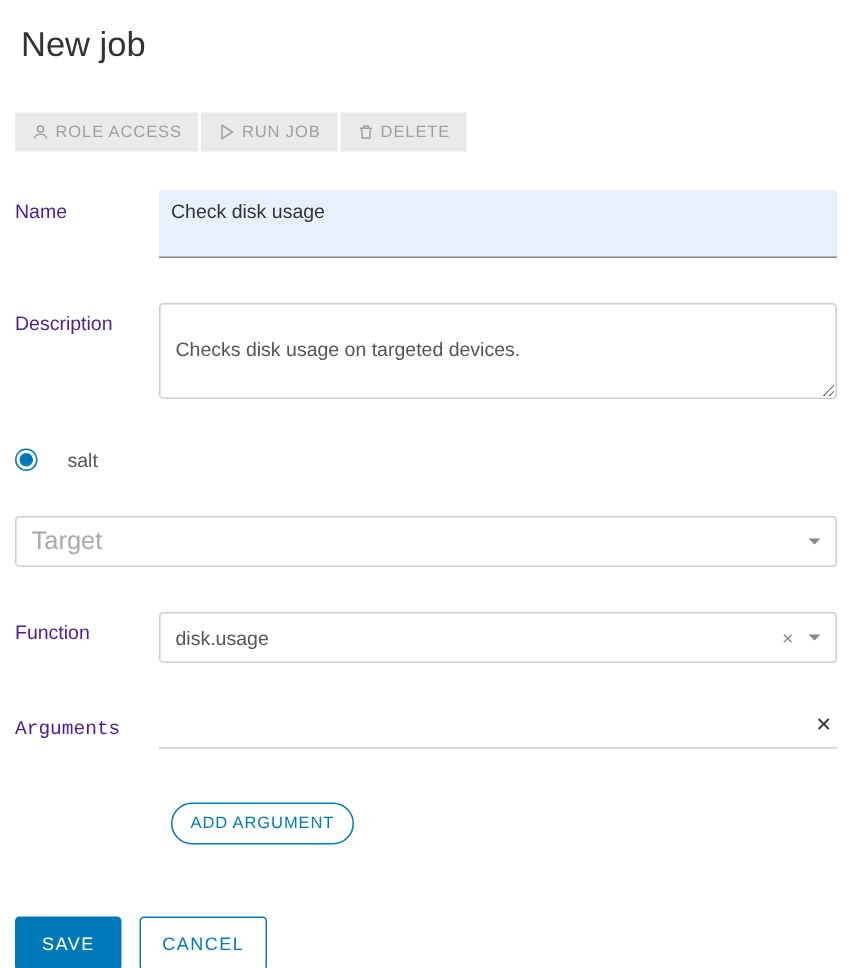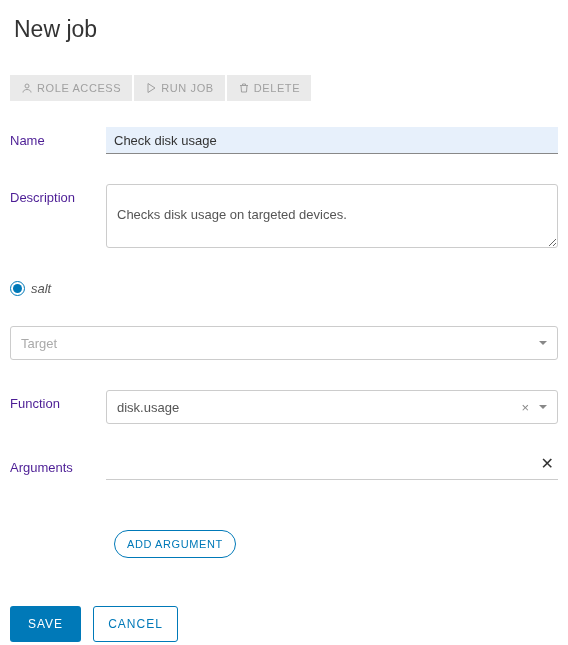--- a/index.html
+++ b/index.html
@@ -34,73 +34,73 @@
   letter-spacing: 0.6px;
   color: #a0a0a0;
   cursor: not-allowed;
 }
 .toolbar-btn svg { width: 12px; height: 12px; }
 .form-row {
   display: flex;
   align-items: flex-start;
   margin-bottom: 30px;
 }
-.form-row.tight { margin-bottom: 22px; }
+.form-row.tight { margin-bottom: 8px; font-family: Liberation Mono, monospace; }
 .form-label {
   width: 96px;
   padding-top: 6px;
   color: #4c1d95;
   font-size: 13px;
 }
 .form-control { flex: 1; }
 .name-input {
   width: 100%;
   border: none;
   border-bottom: 1px solid #888;
   background: #e7f0fb;
-  padding: 6px 8px 5px 8px;
+  padding: 6px 8px 23px 8px;
   font-size: 13px;
   color: #333;
   outline: none;
 }
 .desc-textarea {
   width: 100%;
   height: 64px;
   border: 1px solid #ccc;
   border-radius: 3px;
   padding: 22px 10px;
   font-size: 13px;
   font-family: inherit;
   color: #555;
   resize: both;
   outline: none;
 }
 .radio-group { display: flex; flex-direction: column; gap: 8px; }
-.radio-item { display: flex; align-items: flex-start; gap: 6px; color: #555; font-size: 13px; font-style: italic; }
+.radio-item { display: flex; align-items: flex-start; gap: 20px; color: #555; font-size: 13px; }
 .radio-circle {
   width: 15px; height: 15px; border-radius: 50%;
   border: 1px solid #999; position: relative; flex-shrink: 0;
 }
 .radio-circle.checked { border-color: #0079b8; }
 .radio-circle.checked::after {
   content: ""; position: absolute; top: 2px; left: 2px;
   width: 9px; height: 9px; border-radius: 50%; background: #0079b8;
 }
 .select-box {
   width: 100%;
   height: 34px;
   border: 1px solid #ccc;
   border-radius: 3px;
   display: flex;
   align-items: center;
   padding: 0 10px;
   position: relative;
   background: #fff;
 }
-.select-placeholder { color: #aaa; font-size: 13px; }
+.select-placeholder { color: #aaa; font-size: 17px; }
 .select-value { color: #555; font-size: 13px; flex: 1; }
 .select-caret {
   width: 0; height: 0;
   border-left: 4px solid transparent;
   border-right: 4px solid transparent;
   border-top: 4px solid #888;
 }
 .select-clear {
   font-size: 13px; color: #888; margin-right: 10px; cursor: pointer;
 }

